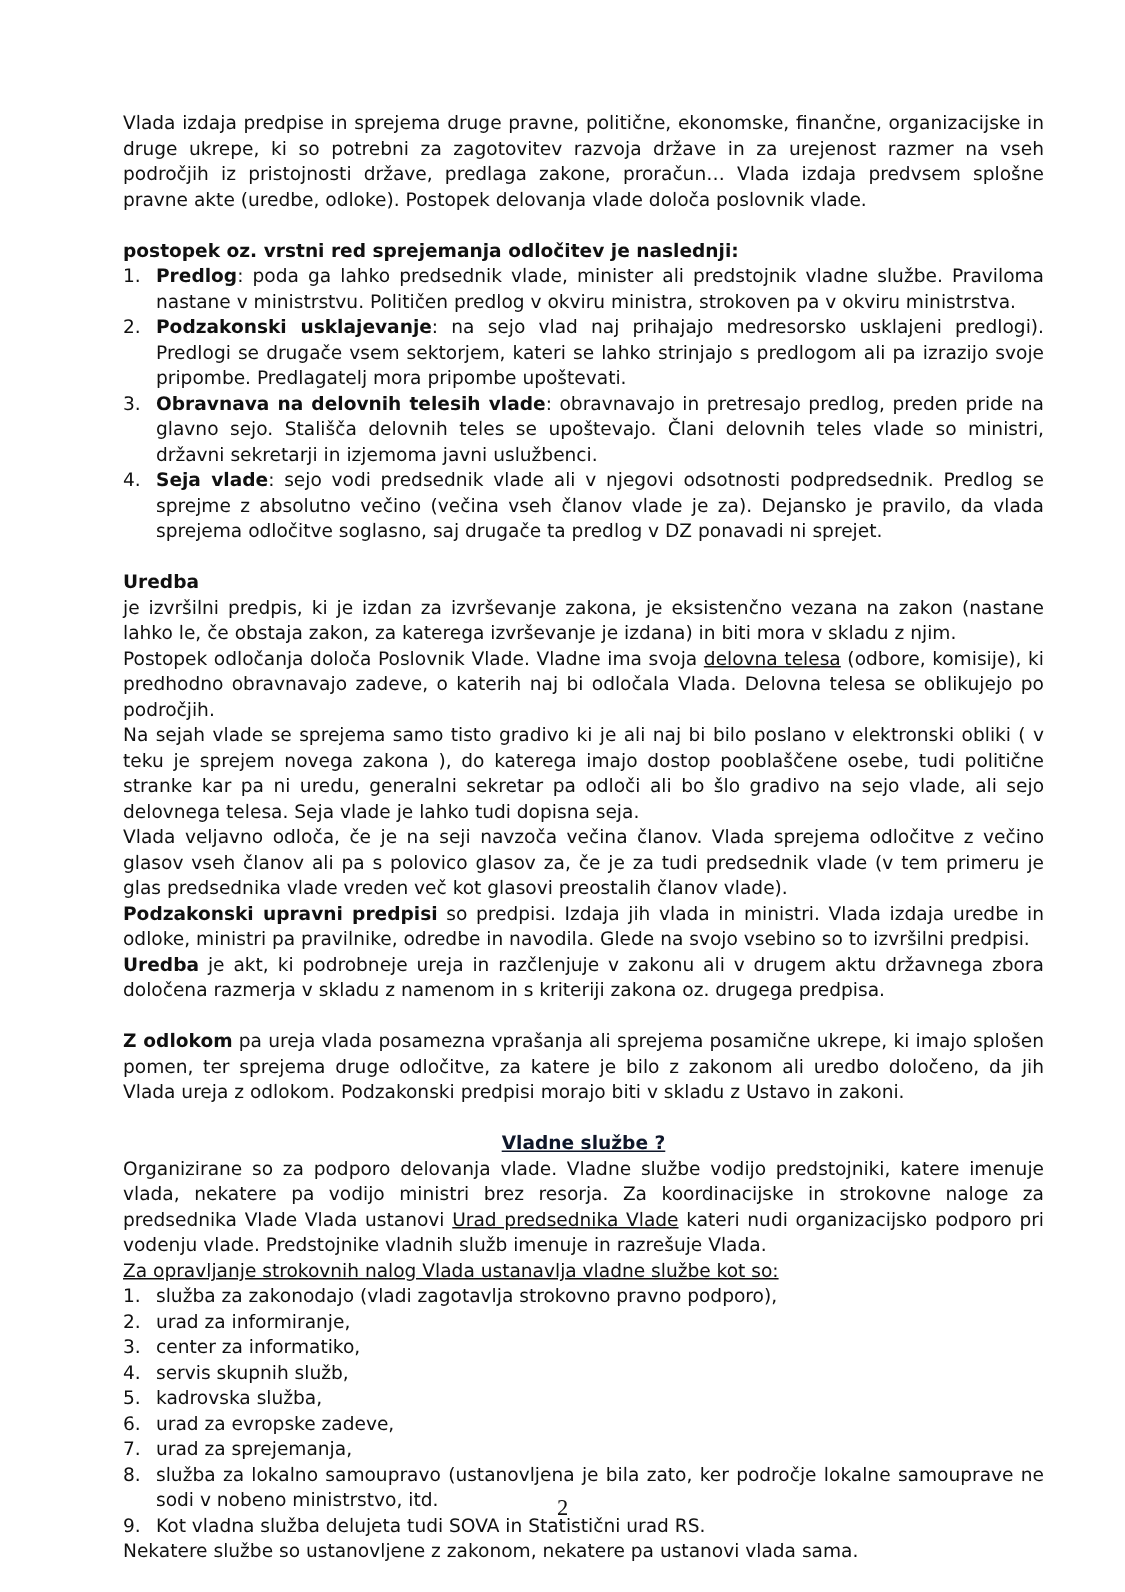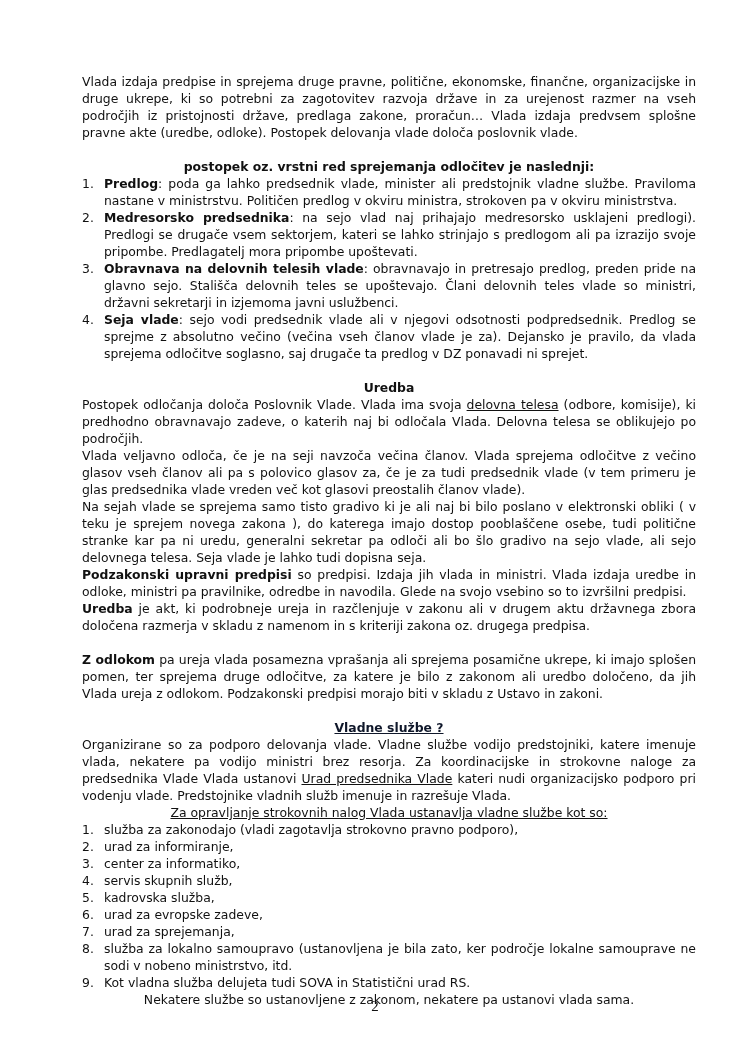--- a/index.html
+++ b/index.html
@@ -16,51 +16,52 @@
   ol { margin: 0; padding: 0; list-style: none; }
   ol li { position: relative; padding-left: 22px; text-align: justify; }
   ol li .num { position: absolute; left: 0; top: 0; }
   .heading-center {
     text-align: center; color: #0f172a; font-weight: bold; text-decoration: underline;
   }
   .pagenum {
     position: absolute; left: 0; width: 750px; top: 998px; text-align: center;
     font-family: "Liberation Serif", serif; font-size: 15px; color: #111;
   }
-  .left { text-align: center; }
+  .left { text-align: left; }
 </style>
 </head>
 <body>
 
 <div class="page">
 
   <p>Vlada izdaja predpise in sprejema druge pravne, politične, ekonomske, finančne, organizacijske in druge ukrepe, ki so potrebni za zagotovitev razvoja države in za urejenost razmer na vseh področjih iz pristojnosti države, predlaga zakone, proračun… Vlada izdaja predvsem splošne pravne akte (uredbe, odloke). Postopek delovanja vlade določa poslovnik vlade.</p>
   <div class="gap"></div>
 
   <p class="left"><b>postopek oz. vrstni red sprejemanja odločitev je naslednji:</b></p>
   <ol>
     <li>
       <span class="num">1.</span><b>Predlog</b><span>: poda ga lahko predsednik vlade, minister ali  predstojnik vladne službe. Praviloma nastane v ministrstvu. Političen predlog v okviru ministra, strokoven pa v okviru ministrstva.</span>
     </li>
     <li>
-      <span class="num">2.</span><b>Medresorsko predsednika</b><span>: na sejo vlad naj prihajajo medresorsko usklajeni predlogi). Predlogi se drugače vsem sektorjem, kateri se lahko strinjajo s predlogom ali pa izrazijo svoje pripombe. Predlagatelj mora pripombe upoštevati.</span>
+      <span class="num">2.</span><b>Podzakonski usklajevanje</b><span>: na sejo vlad naj prihajajo medresorsko usklajeni predlogi). Predlogi se drugače vsem sektorjem, kateri se lahko strinjajo s predlogom ali pa izrazijo svoje pripombe. Predlagatelj mora pripombe upoštevati.</span>
     </li>
     <li>
       <span class="num">3.</span><b>Obravnava na delovnih telesih vlade</b><span>: obravnavajo in pretresajo predlog, preden pride na glavno sejo. Stališča delovnih teles se upoštevajo. Člani delovnih teles vlade so ministri, državni sekretarji in izjemoma javni uslužbenci.</span>
     </li>
     <li>
       <span class="num">4.</span><b>Seja vlade</b><span>: sejo vodi predsednik vlade ali v njegovi odsotnosti podpredsednik. Predlog se sprejme z absolutno večino (večina vseh članov vlade je za). Dejansko je pravilo, da vlada sprejema odločitve soglasno, saj drugače ta predlog v DZ ponavadi ni sprejet.</span>
     </li>
   </ol>
   <div class="gap"></div>
 
   <p class="left"><b>Uredba</b></p>
-  <p><span>Postopek odločanja določa Poslovnik Vlade. Vlada ima svoja </span><u>delovna telesa</u><span> (odbore, komisije), ki predhodno obravnavajo zadeve, o katerih naj bi odločala Vlada. Delovna telesa se oblikujejo po področjih.</span></p>
+  <p>je izvršilni predpis, ki je izdan za izvrševanje zakona, je eksistenčno vezana na zakon (nastane lahko le, če obstaja zakon, za katerega izvrševanje je izdana) in biti mora v skladu z njim.</p>
+  <p><span>Postopek odločanja določa Poslovnik Vlade. Vladne ima svoja </span><u>delovna telesa</u><span> (odbore, komisije), ki predhodno obravnavajo zadeve, o katerih naj bi odločala Vlada. Delovna telesa se oblikujejo po področjih.</span></p>
+  <p>Na sejah vlade se sprejema samo tisto gradivo ki je ali naj bi bilo poslano v elektronski obliki ( v teku je sprejem novega zakona ), do katerega imajo dostop pooblaščene osebe, tudi politične stranke kar pa ni uredu, generalni sekretar pa odloči ali bo šlo gradivo na sejo vlade, ali sejo delovnega telesa. Seja vlade je lahko tudi dopisna seja.</p>
   <p>Vlada veljavno odloča, če je na seji navzoča večina članov. Vlada sprejema odločitve z večino glasov vseh članov ali pa s polovico glasov za, če je za tudi predsednik vlade (v tem primeru je glas predsednika vlade vreden več kot glasovi preostalih članov vlade).</p>
-  <p>Na sejah vlade se sprejema samo tisto gradivo ki je ali naj bi bilo poslano v elektronski obliki ( v teku je sprejem novega zakona ), do katerega imajo dostop pooblaščene osebe, tudi politične stranke kar pa ni uredu, generalni sekretar pa odloči ali bo šlo gradivo na sejo vlade, ali sejo delovnega telesa. Seja vlade je lahko tudi dopisna seja.</p>
   <p><b>Podzakonski upravni predpisi</b><span> so predpisi. Izdaja jih vlada in ministri. Vlada izdaja uredbe in odloke, ministri pa pravilnike, odredbe in navodila. Glede na svojo vsebino so to izvršilni predpisi.</span></p>
   <p><b>Uredba</b><span> je akt, ki podrobneje ureja in razčlenjuje v zakonu ali v drugem aktu državnega zbora določena razmerja v skladu z namenom in s kriteriji zakona oz. drugega predpisa.</span></p>
   <div class="gap"></div>
 
   <p><b>Z odlokom</b><span> pa ureja vlada posamezna vprašanja ali sprejema posamične ukrepe, ki imajo splošen pomen, ter sprejema druge odločitve, za katere je bilo z zakonom ali uredbo določeno, da jih Vlada ureja z odlokom. Podzakonski predpisi morajo biti v skladu z Ustavo in zakoni.</span></p>
   <div class="gap"></div>
 
   <p class="heading-center">Vladne službe ?</p>
   <p><span>Organizirane so za podporo delovanja vlade. Vladne službe vodijo predstojniki, katere imenuje vlada, nekatere pa vodijo ministri brez resorja. Za koordinacijske in strokovne naloge za predsednika Vlade Vlada ustanovi </span><u>Urad predsednika Vlade</u><span> kateri nudi organizacijsko podporo pri vodenju vlade. Predstojnike vladnih služb imenuje in razrešuje Vlada.</span></p>
   <p class="left"><u>Za opravljanje strokovnih nalog Vlada ustanavlja vladne službe kot so:</u></p>

